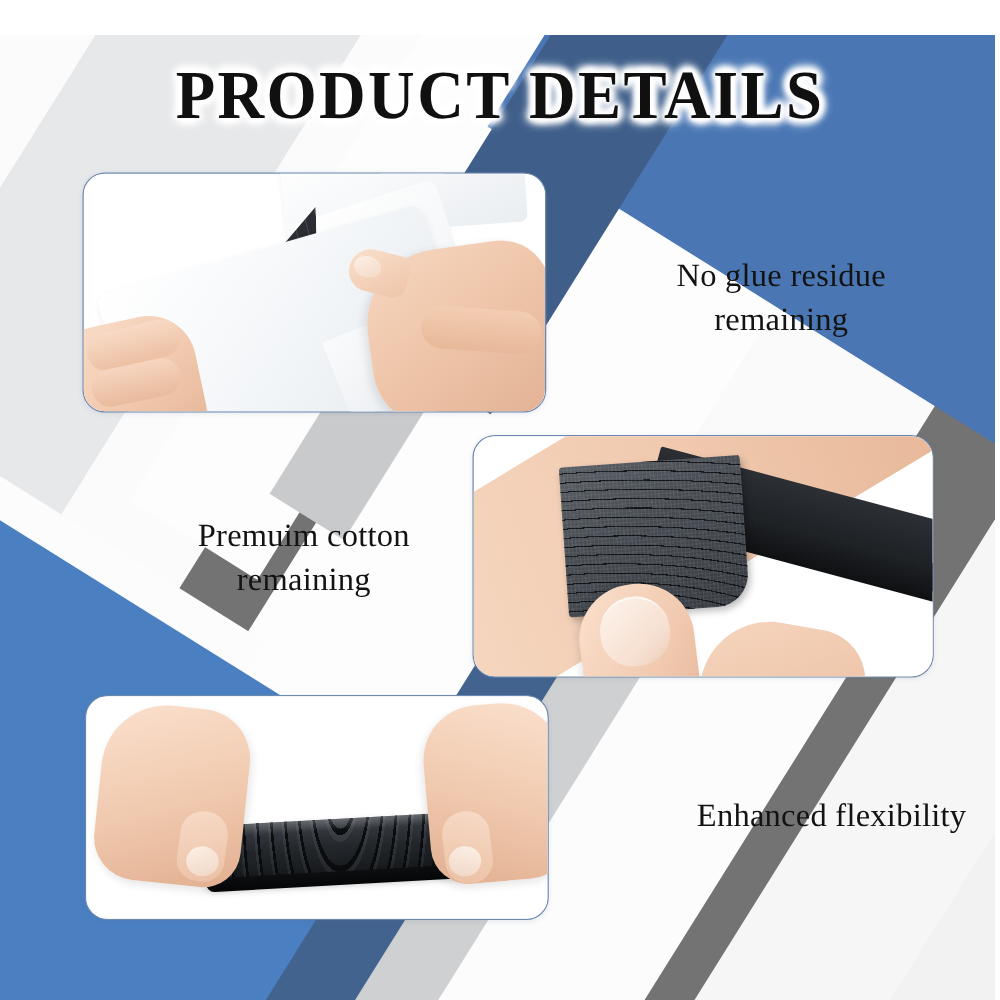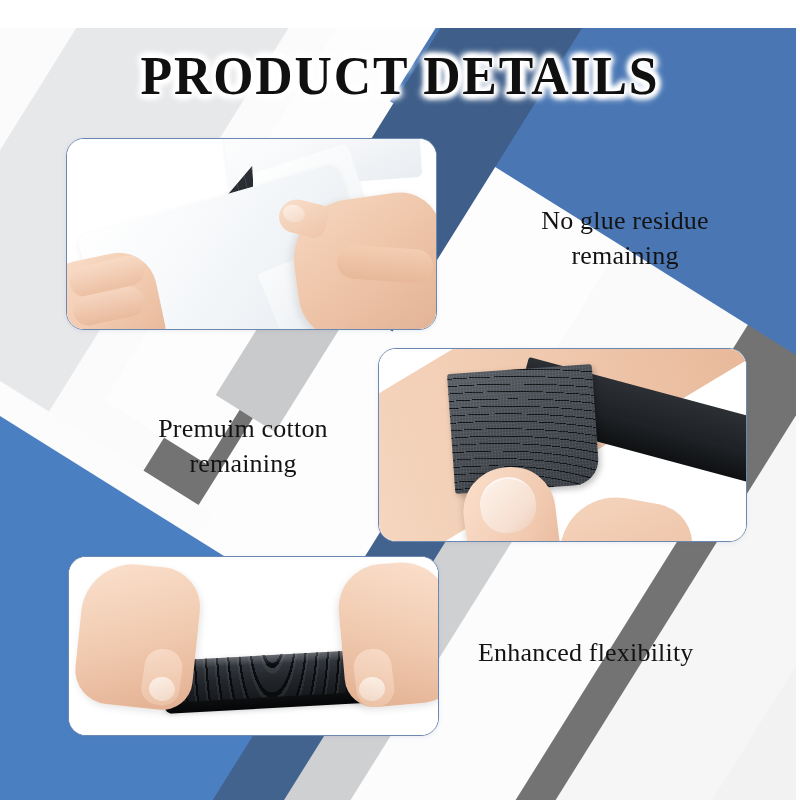--- a/index.html
+++ b/index.html
@@ -441,21 +441,21 @@
   .caption {
     position: absolute;
     font-family: "Liberation Serif", "DejaVu Serif", serif;
     color: #131313;
     font-size: 26px;
     line-height: 1.34;
     letter-spacing: 0.2px;
   }
   .caption-1 { left: 500px; top: 176px; width: 250px; text-align: center; }
   .caption-2 { left: 132px; top: 384px; width: 222px; text-align: center; }
-  .caption-3 { left: 478px; top: 608px; width: 270px; text-align: left; }
+  .caption-3 { left: 503px; top: 608px; width: 270px; text-align: right; }
 </style>
 </head>
 <body>
 
 <div id="poster">
 
   <div class="bg-layer">
     <div class="diag wedge-tl"></div>
     <div class="diag wedge-tl2"></div>
     <div class="diag wedge-mid"></div>

